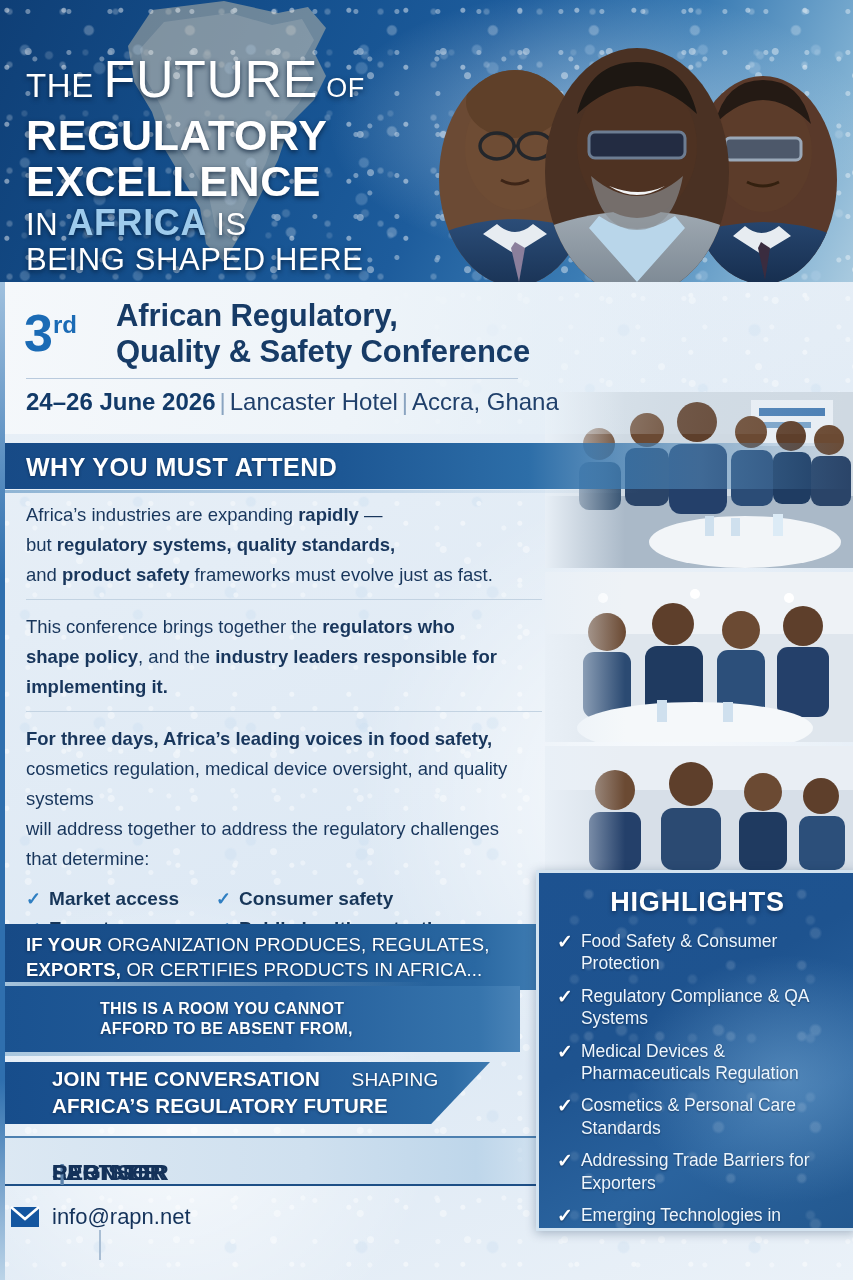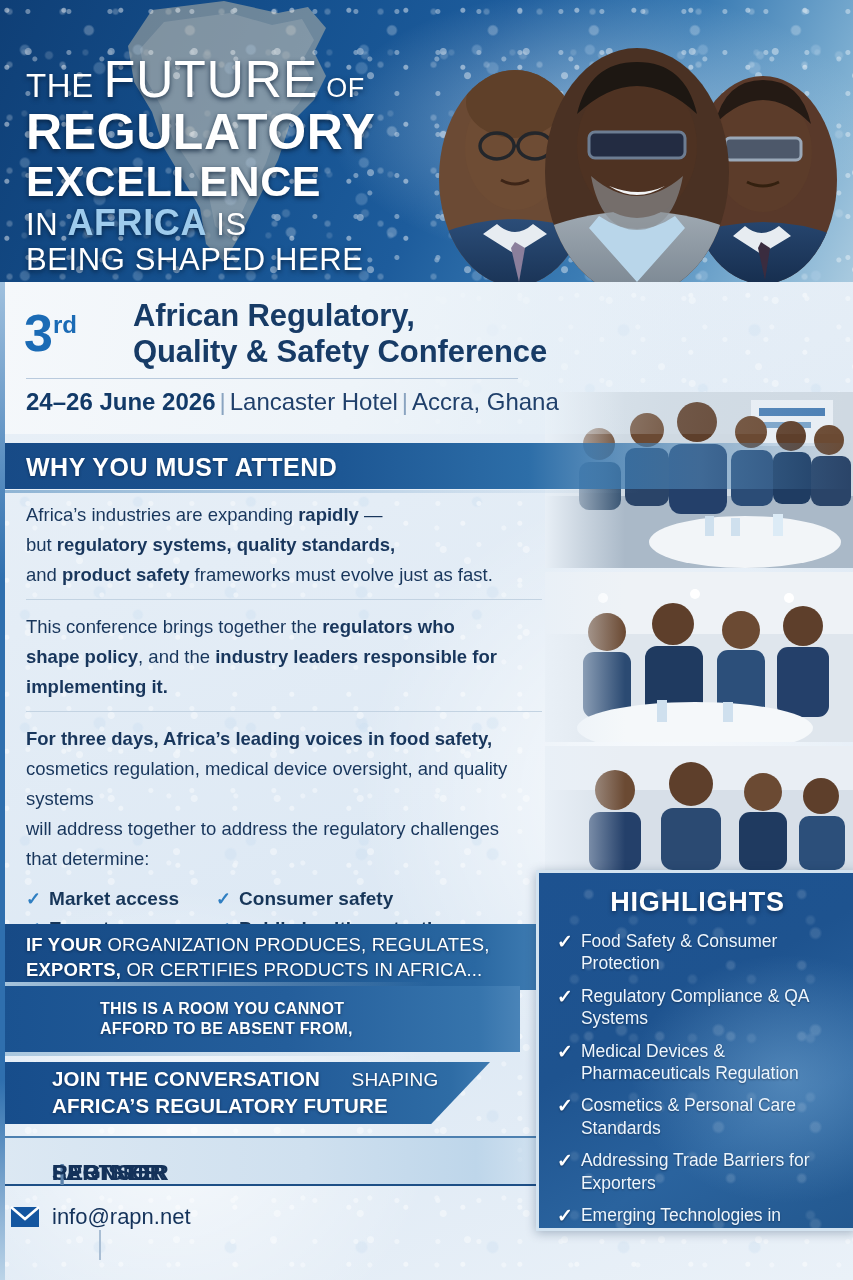--- a/index.html
+++ b/index.html
@@ -45,35 +45,35 @@
       radial-gradient(circle at 40% 86%, rgba(255,255,255,.3) 0 2px, transparent 4px);
     background-size:53px 53px,79px 79px,101px 101px,61px 61px;}
   .africa{position:absolute;left:92px;top:-14px;width:300px;height:300px;opacity:.62;}
   .hero-text{position:absolute;left:26px;top:52px;z-index:4;
     color:#fff;letter-spacing:.6px;line-height:1.04;
     text-shadow:0 2px 5px rgba(4,24,48,.75);}
   .hl{display:block;white-space:nowrap;}
   .hl1{font-size:33px;font-weight:400;}
   .hl1 b{font-weight:400;font-size:52px;}
   .hl1 .of{font-size:27px;font-weight:400;}
-  .hl2{font-size:50px;font-weight:700;margin-top:0;}
+  .hl2{font-size:43px;font-weight:700;margin-top:7px;}
   .hl3{font-size:43px;font-weight:700;margin-top:1px;}
   .hl4{font-size:31px;font-weight:400;}
   .hl4 b{font-weight:700;font-size:36px;color:#9ecbec;}
   .hl5{font-size:31px;font-weight:400;margin-top:3px;}
 
   .portraits{position:absolute;right:0;top:28px;width:430px;height:254px;z-index:3;}
 
   
   .titleblk{position:absolute;left:0;top:282px;width:853px;height:152px;z-index:5;
     background:linear-gradient(100deg,#f5f8fb 0%,#eef4f9 42%,rgba(232,241,248,.55) 62%,rgba(226,238,248,.15) 78%,rgba(226,238,248,0) 100%);}
   .tl-row{position:absolute;left:24px;top:16px;display:flex;align-items:center;gap:35px;}
   .ord{font-size:52px;font-weight:700;color:#1b6bb5;line-height:.92;}
   .ord sup{font-size:24px;font-weight:700;vertical-align:super;line-height:1;}
-  .tl-main{margin-left:21px;font-size:31px;font-weight:700;color:#173b66;line-height:1.16;letter-spacing:-.1px;}
+  .tl-main{margin-left:4px;font-size:31px;font-weight:700;color:#173b66;line-height:1.16;letter-spacing:-.1px;}
   .tl-rule{position:absolute;left:26px;top:96px;width:492px;height:1px;background:#b9cadd;}
   .tl-meta{position:absolute;left:26px;top:106px;font-size:24px;color:#20406b;white-space:nowrap;}
   .tl-meta b{font-weight:700;color:#123a68;}
   .tl-meta .sep{color:#8aa4c0;padding:0 4px;}
 
   
   .whybar{position:absolute;left:0;top:443px;width:853px;height:46px;z-index:5;
     background:linear-gradient(90deg,#174a86 0%,#1d5794 40%,#2d6ea8 62%,rgba(86,140,186,.55) 82%,rgba(120,166,203,0) 100%);}
   .whybar span{position:absolute;left:26px;top:10px;color:#fff;font-size:25px;font-weight:700;letter-spacing:.5px;
     text-shadow:0 1px 3px rgba(0,20,45,.5);}

